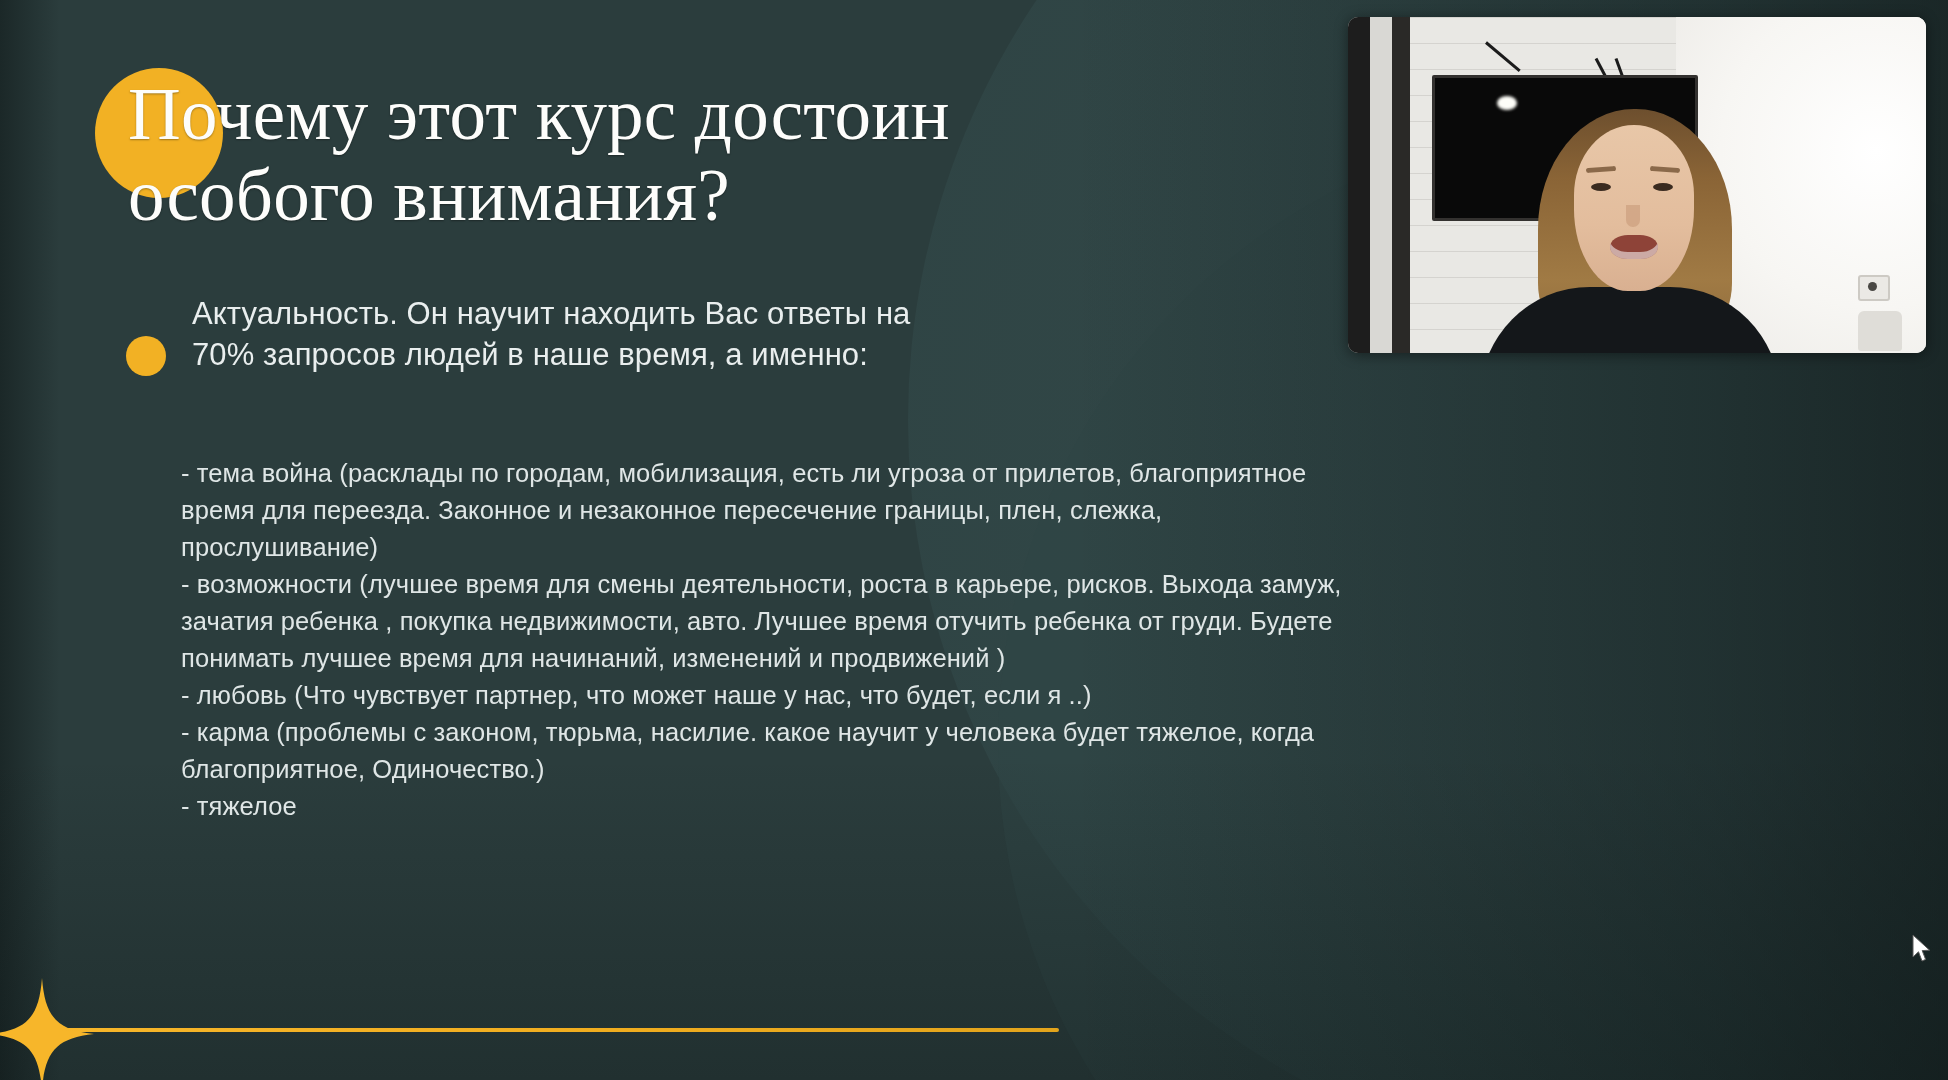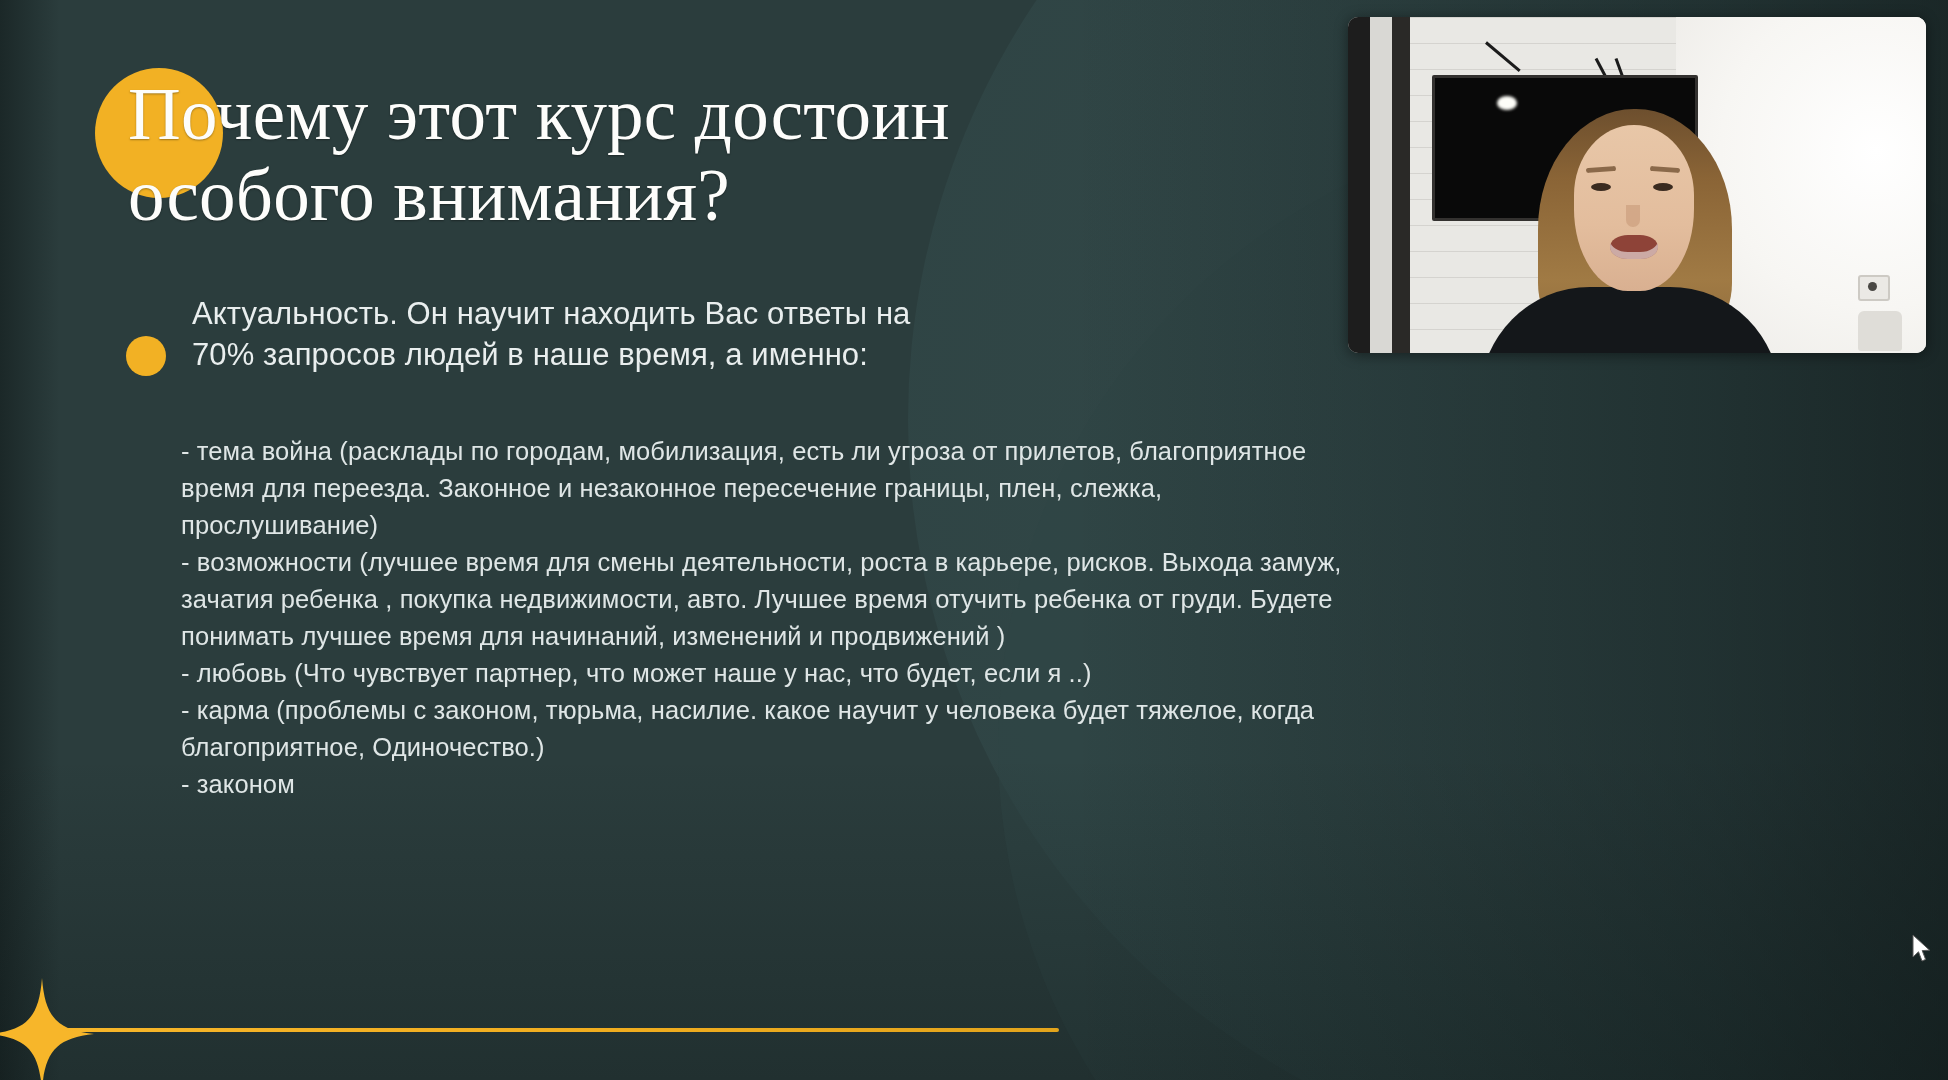--- a/index.html
+++ b/index.html
@@ -109,21 +109,21 @@
     line-height: 1.32;
     color: #e9eeee;
     white-space: pre-line;
     letter-spacing: .1px;
   }
 
   
   .body-copy {
     position: absolute;
     left: 181px;
-    top: 433px;
+    top: 455px;
     width: 1370px;
     font-size: 25.5px;
     line-height: 1.45;
     color: #dfe6e6;
     letter-spacing: .1px;
   }
   .body-copy p {
     margin: 0;
     white-space: pre-line;
   }
@@ -342,21 +342,21 @@
   <div class="body-copy">
     <p>- тема война (расклады по городам, мобилизация, есть ли угроза от прилетов, благоприятное
 время для переезда. Законное и незаконное пересечение границы, плен, слежка,
 прослушивание)</p>
     <p>- возможности (лучшее время для смены деятельности, роста в карьере, рисков. Выхода замуж,
 зачатия ребенка , покупка недвижимости, авто. Лучшее время отучить ребенка от груди. Будете
 понимать лучшее время для начинаний, изменений и продвижений )</p>
     <p>- любовь (Что чувствует партнер, что может наше у нас, что будет, если я ..)</p>
     <p>- карма (проблемы с законом, тюрьма, насилие. какое научит у человека будет тяжелое, когда
 благоприятное, Одиночество.)</p>
-    <p>- законом</p>
+    <p>- тяжелое</p>
   </div>
 
   <svg class="sparkle" viewBox="0 0 104 112">
     <path d="M52 0 C55 38 66 52 104 56 C66 60 55 74 52 112 C49 74 38 60 0 56 C38 52 49 38 52 0 Z" fill="currentColor"></path>
   </svg>
   <div class="gold-rule"></div>
 
   <div class="webcam">
     <div class="wc-wall"></div>
     <div class="wc-brick"></div>

